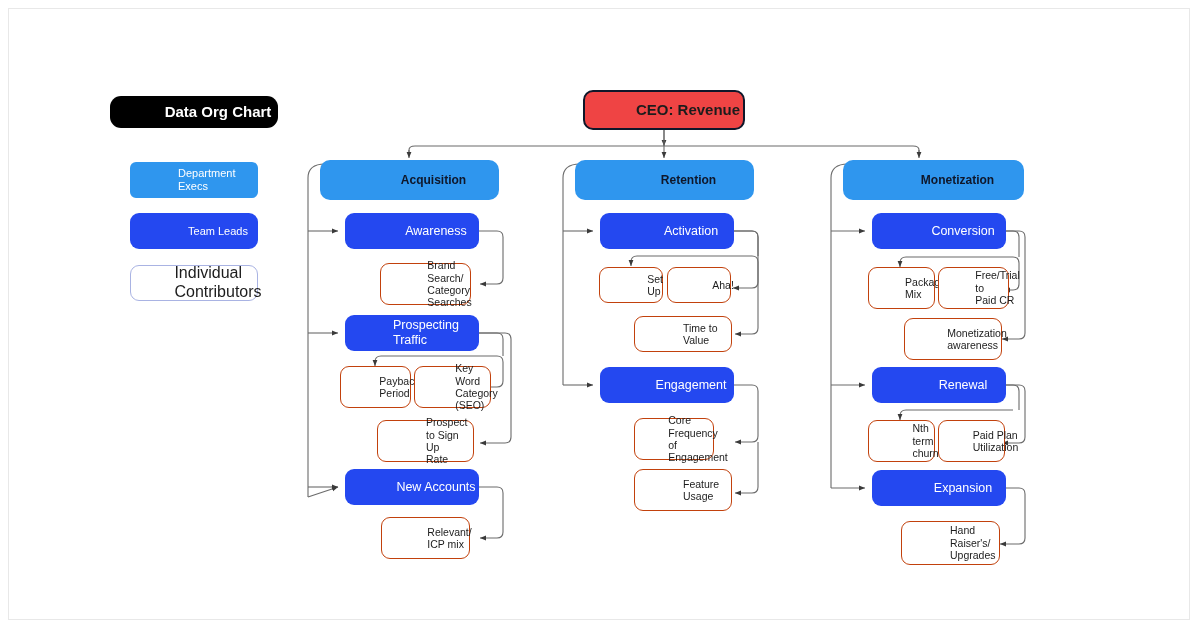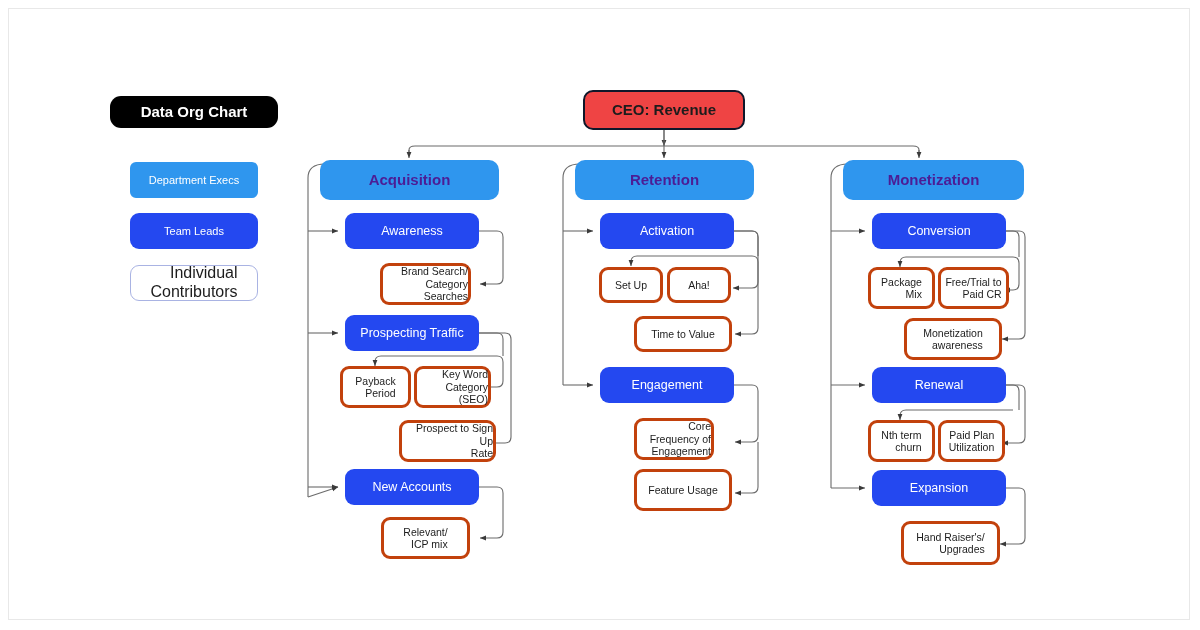--- a/index.html
+++ b/index.html
@@ -32,23 +32,24 @@
     width: 1200px;
     height: 630px;
     pointer-events: none;
   }
   .node {
     position: absolute;
     box-sizing: border-box;
     display: flex;
     align-items: center;
     justify-content: center;
-    text-align: right;
+    text-align: left;
     border-radius: 9px;
     line-height: 1.18;
+    padding-left: 48px;
   }
   
   .title-chip {
     background: #000000;
     color: #ffffff;
     font-weight: bold;
     font-size: 15px;
     border-radius: 11px;
   }
   
@@ -56,37 +57,37 @@
     background: #ef4444;
     border: 2px solid #0f172a;
     color: #1c1c1c;
     font-weight: bold;
     font-size: 15px;
     border-radius: 10px;
   }
   
   .dept-node {
     background: #2f96ee;
-    color: #4c1d95;
+    color: #0f172a;
     font-weight: bold;
-    font-size: 15px;
+    font-size: 12px;
     border-radius: 10px;
   }
   
   .lead-node {
     background: #2448f0;
     color: #ffffff;
     font-weight: normal;
     font-size: 12.5px;
     border-radius: 9px;
   }
   
   .ic-node {
     background: #ffffff;
-    border: 3px solid #c2410c;
+    border: 1px solid #c2410c;
     color: #1c1c1c;
     font-weight: normal;
     font-size: 10.5px;
     border-radius: 9px;
   }
   
   .legend-dept {
     background: #2f96ee;
     color: #ffffff;
     font-size: 11px;
@@ -190,21 +191,21 @@
 
   <div class="node lead-node" style="left:345px; top:213px; width:134px; height:36px;">Awareness</div>
   <div class="node ic-node" style="left:380px; top:263px; width:91px; height:42px; white-space:pre-line;">Brand Search/
 Category Searches</div>
 
   <div class="node lead-node" style="left:345px; top:315px; width:134px; height:36px;">Prospecting Traffic</div>
   <div class="node ic-node" style="left:340px; top:366px; width:71px; height:42px; white-space:pre-line;">Payback
 Period</div>
   <div class="node ic-node" style="left:414px; top:366px; width:77px; height:42px; white-space:pre-line;">Key Word
 Category (SEO)</div>
-  <div class="node ic-node" style="left:399px; top:420px; width:97px; height:42px; white-space:pre-line;">Prospect to Sign Up
+  <div class="node ic-node" style="left:377px; top:420px; width:97px; height:42px; white-space:pre-line;">Prospect to Sign Up
 Rate</div>
 
   <div class="node lead-node" style="left:345px; top:469px; width:134px; height:36px;">New Accounts</div>
   <div class="node ic-node" style="left:381px; top:517px; width:89px; height:42px; white-space:pre-line;">Relevant/
 ICP mix</div>
 
   <div class="node lead-node" style="left:600px; top:213px; width:134px; height:36px;">Activation</div>
 
   <div class="node dept-node" style="left:575px; top:160px; width:179px; height:40px;">Retention</div>
   <div class="node ic-node" style="left:599px; top:267px; width:64px; height:36px;">Set Up</div>

